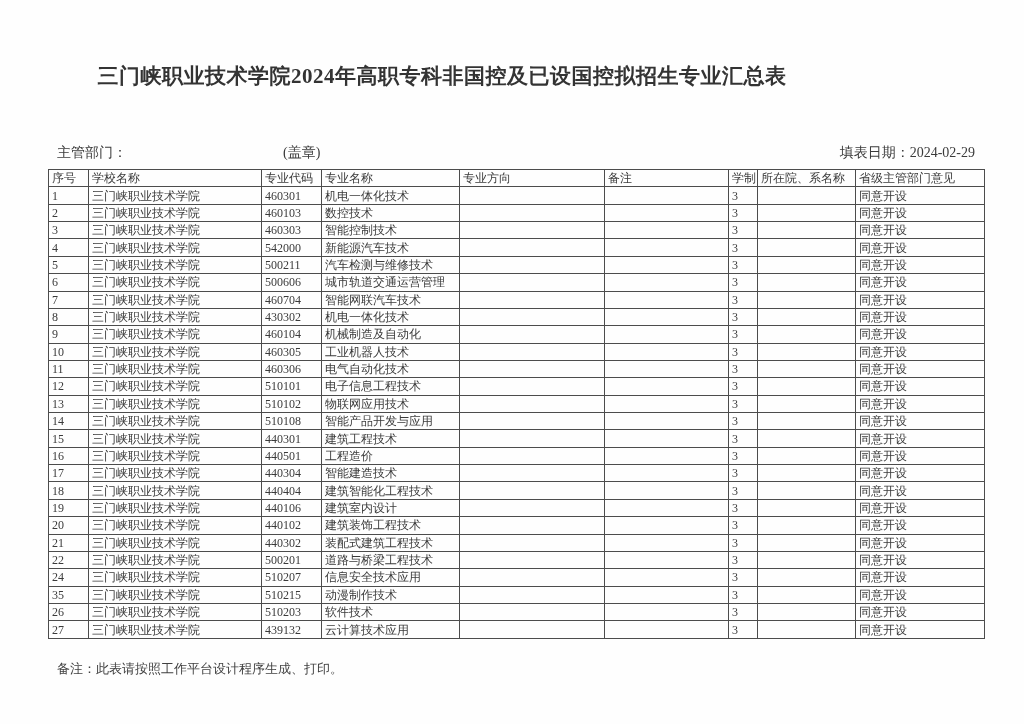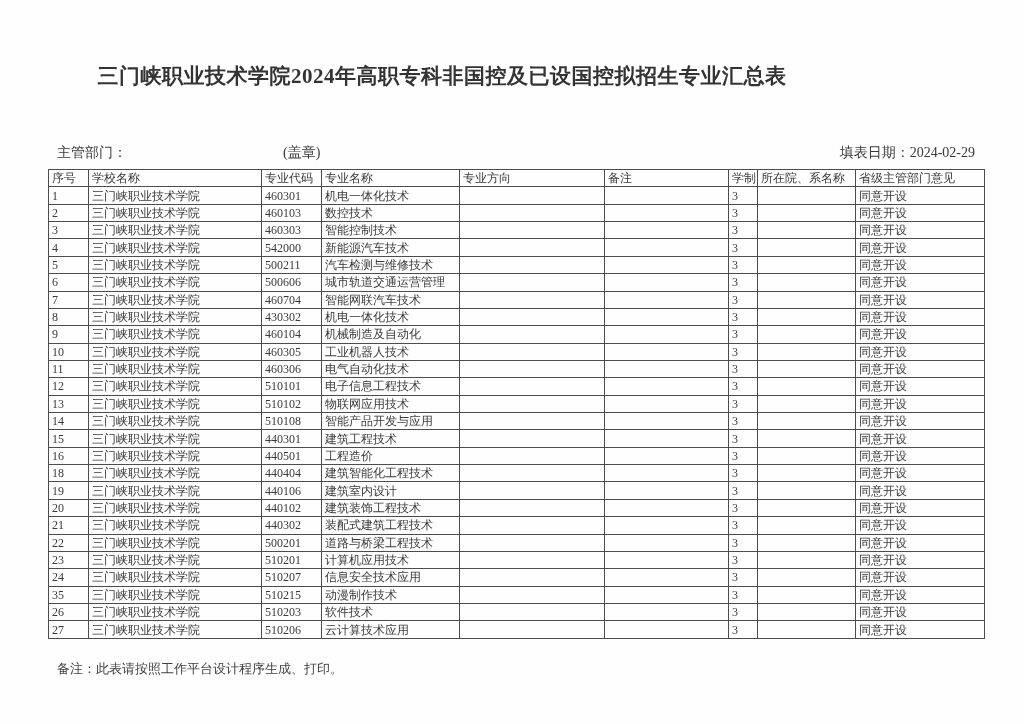--- a/index.html
+++ b/index.html
@@ -278,20 +278,31 @@
           <td>三门峡职业技术学院</td>
           <td>440501</td>
           <td>工程造价</td>
           <td></td>
           <td></td>
           <td>3</td>
           <td></td>
           <td>同意开设</td>
         </tr>
         <tr>
+          <td>17</td>
+          <td>三门峡职业技术学院</td>
+          <td>440304</td>
+          <td>智能建造技术</td>
+          <td></td>
+          <td></td>
+          <td>3</td>
+          <td></td>
+          <td>同意开设</td>
+        </tr>
+        <tr>
           <td>18</td>
           <td>三门峡职业技术学院</td>
           <td>440404</td>
           <td>建筑智能化工程技术</td>
           <td></td>
           <td></td>
           <td>3</td>
           <td></td>
           <td>同意开设</td>
         </tr>
@@ -333,31 +344,20 @@
           <td>三门峡职业技术学院</td>
           <td>500201</td>
           <td>道路与桥梁工程技术</td>
           <td></td>
           <td></td>
           <td>3</td>
           <td></td>
           <td>同意开设</td>
         </tr>
         <tr>
-          <td>23</td>
-          <td>三门峡职业技术学院</td>
-          <td>510201</td>
-          <td>计算机应用技术</td>
-          <td></td>
-          <td></td>
-          <td>3</td>
-          <td></td>
-          <td>同意开设</td>
-        </tr>
-        <tr>
           <td>24</td>
           <td>三门峡职业技术学院</td>
           <td>510207</td>
           <td>信息安全技术应用</td>
           <td></td>
           <td></td>
           <td>3</td>
           <td></td>
           <td>同意开设</td>
         </tr>
@@ -379,21 +379,21 @@
           <td>软件技术</td>
           <td></td>
           <td></td>
           <td>3</td>
           <td></td>
           <td>同意开设</td>
         </tr>
         <tr>
           <td>27</td>
           <td>三门峡职业技术学院</td>
-          <td>510206</td>
+          <td>439132</td>
           <td>云计算技术应用</td>
           <td></td>
           <td></td>
           <td>3</td>
           <td></td>
           <td>同意开设</td>
         </tr>
       </tbody>
   </table>
 

